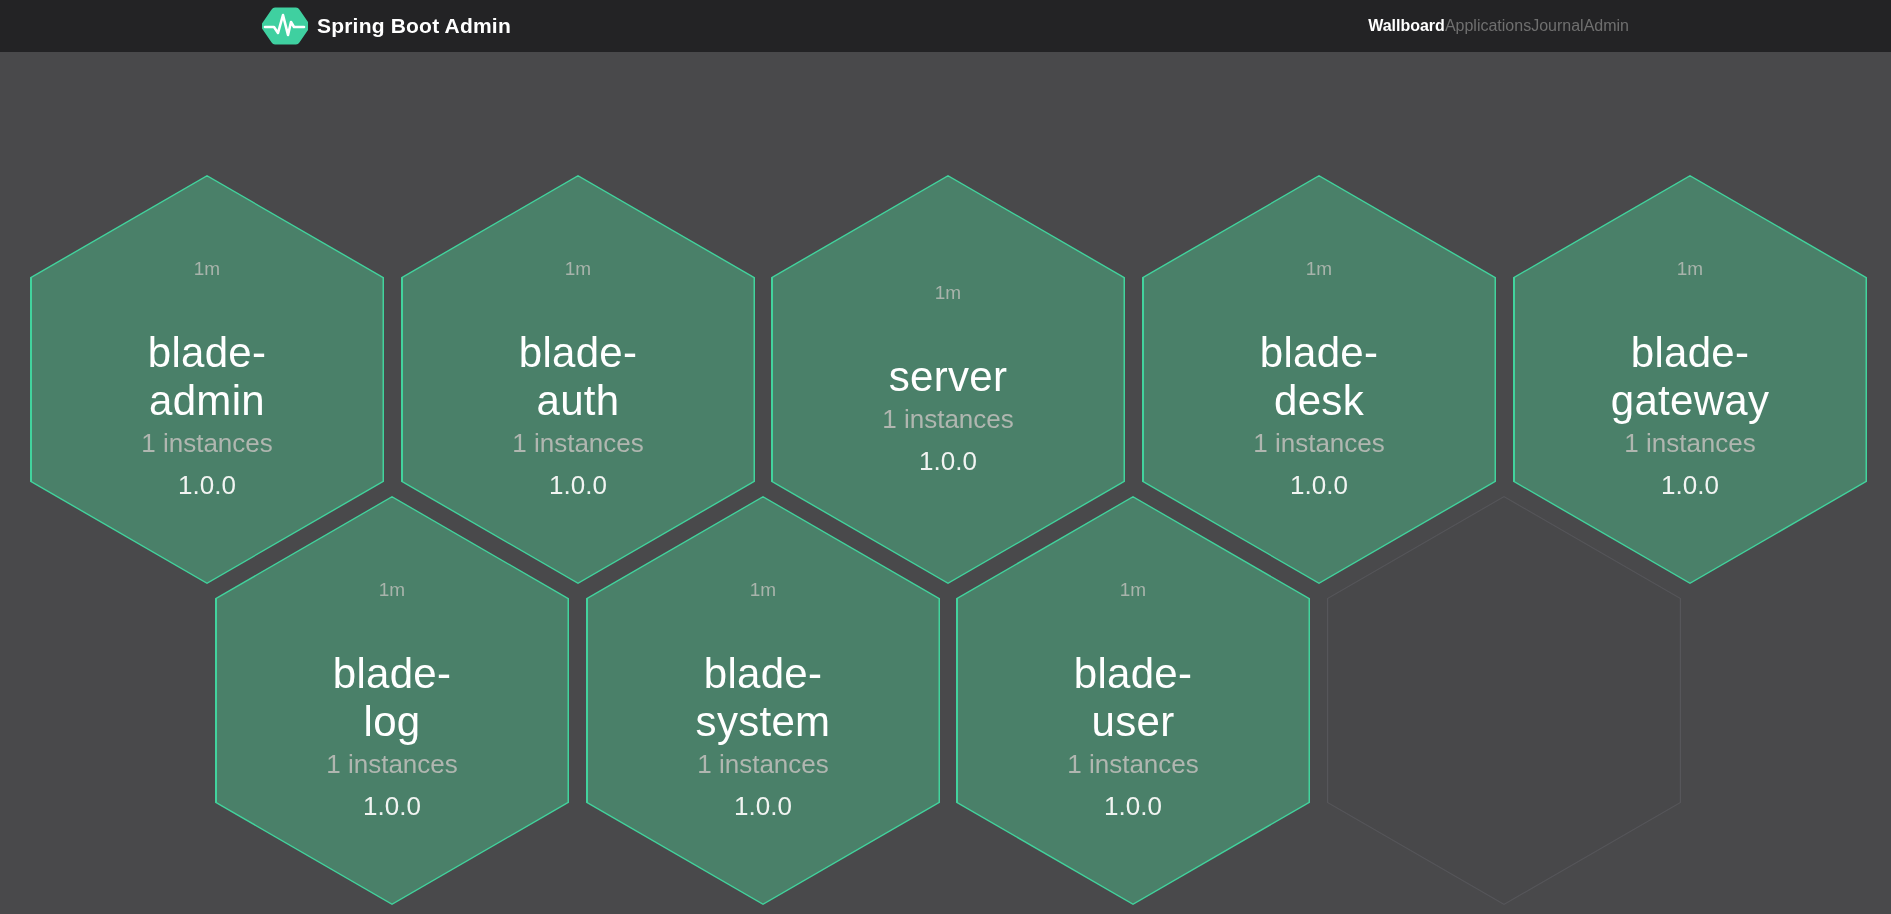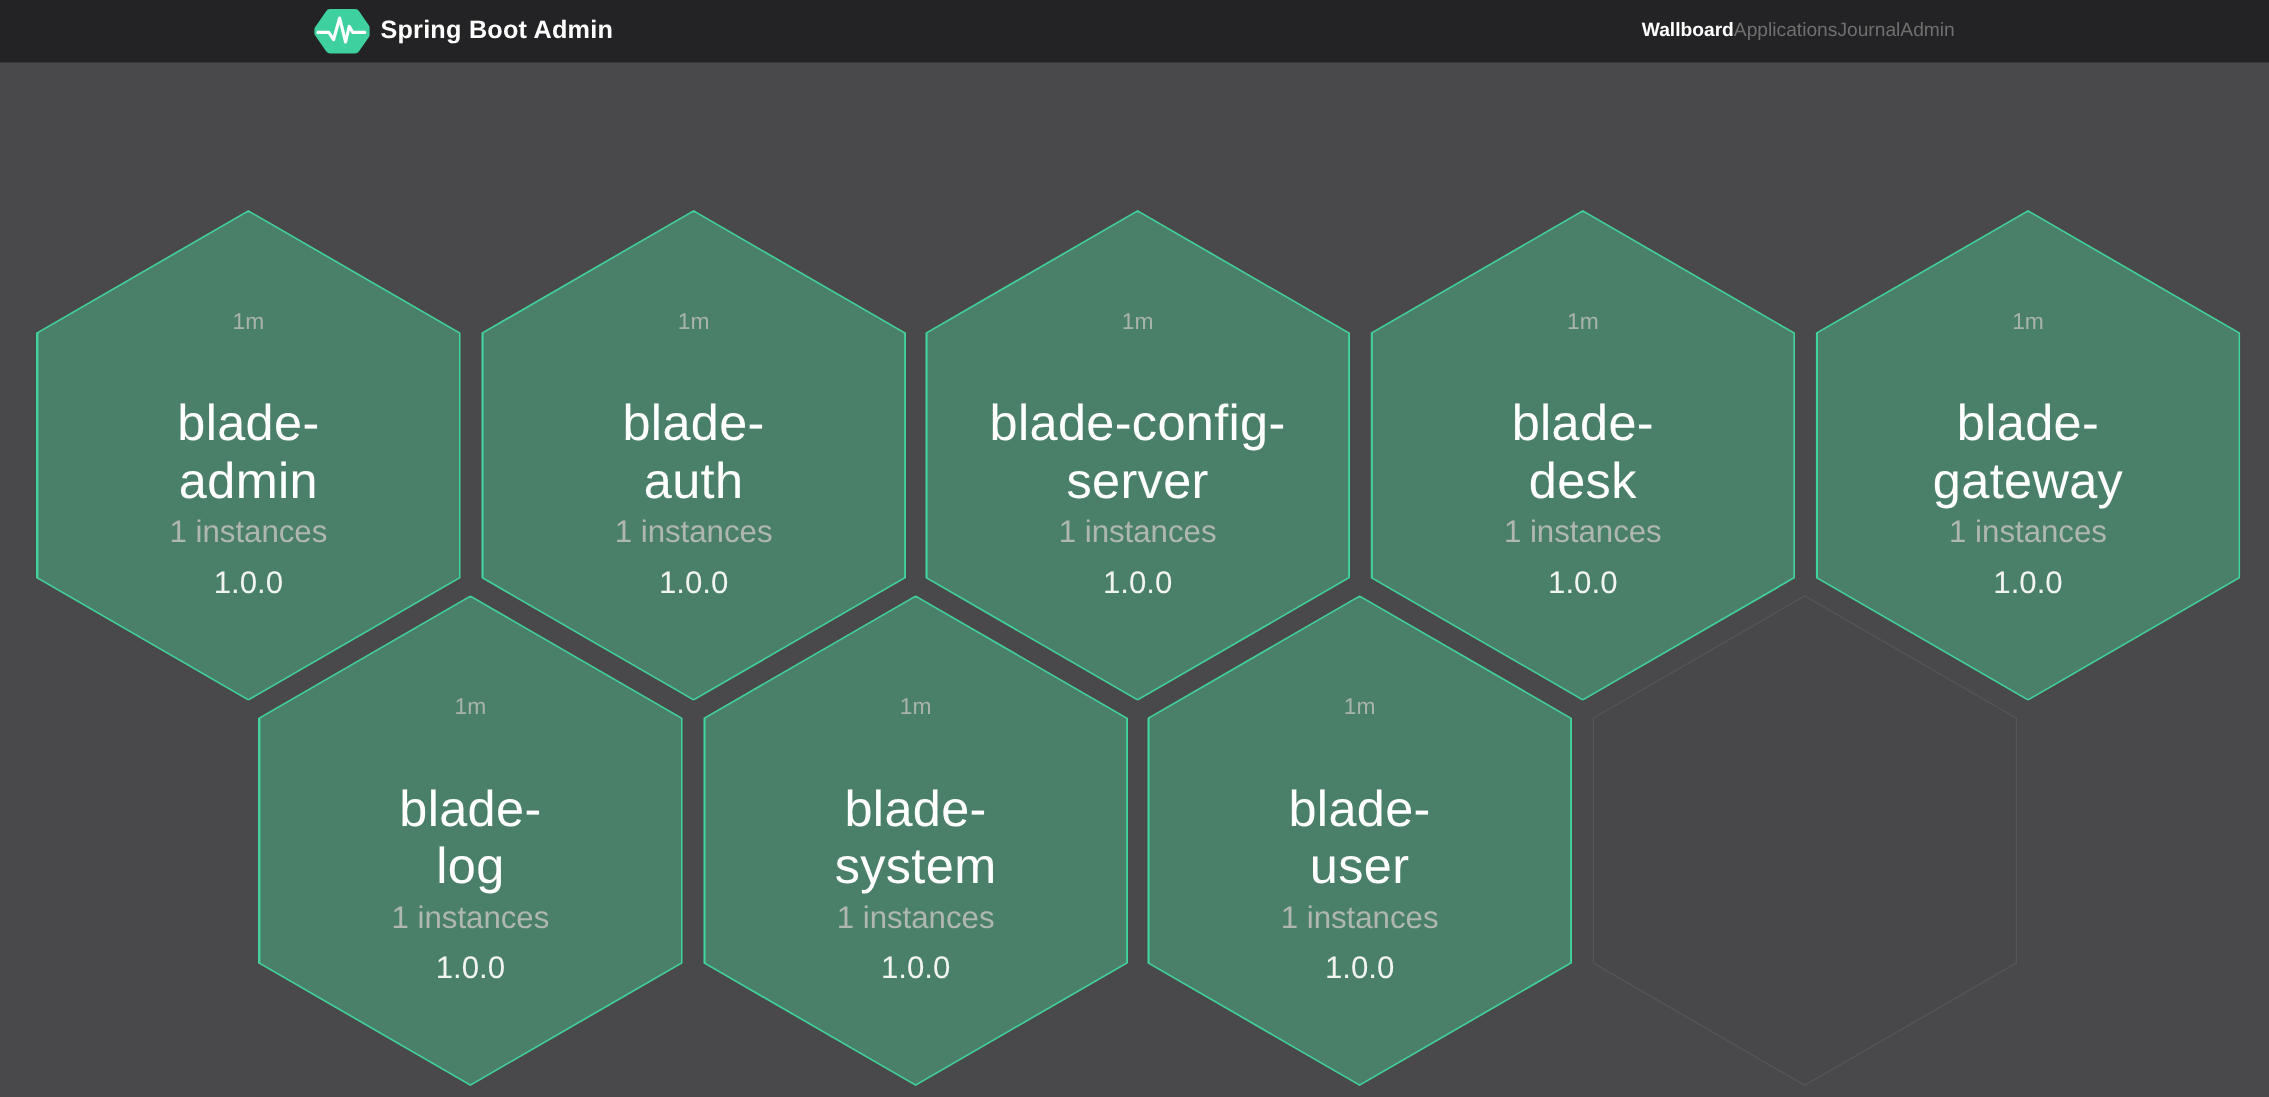--- a/index.html
+++ b/index.html
@@ -124,21 +124,20 @@
       <div class="hex-version">1.0.0</div>
     </div>
   </div>
 
   <div class="hex" style="left:771px;top:123px">
     <div class="hex-border"></div>
     <div class="hex-fill"></div>
     <div class="hex-content">
       <div class="hex-time">1m</div>
       <div class="hex-name">
-        <span>blade-config-</span>
         <span>server</span>
       </div>
       <div class="hex-instances">1 instances</div>
       <div class="hex-version">1.0.0</div>
     </div>
   </div>
 
   <div class="hex" style="left:1142px;top:123px">
     <div class="hex-border"></div>
     <div class="hex-fill"></div>

